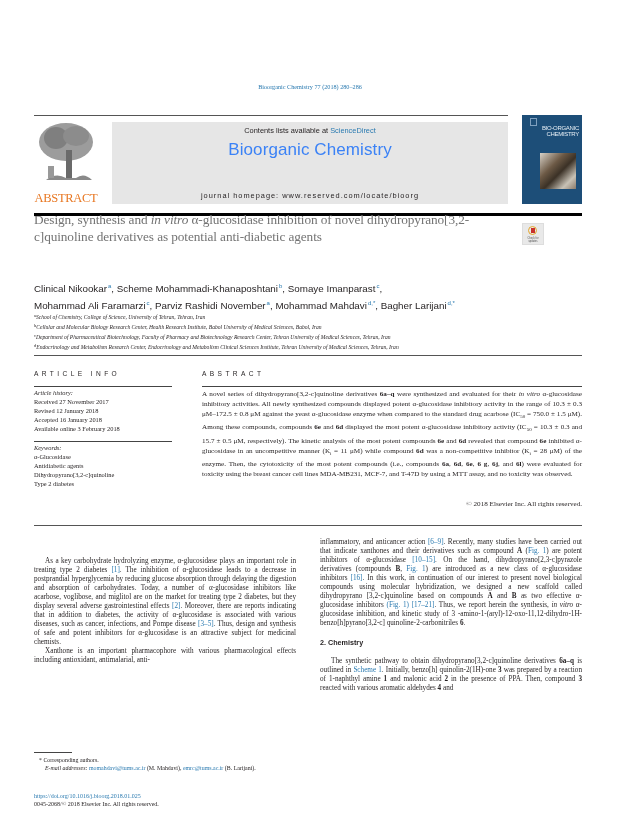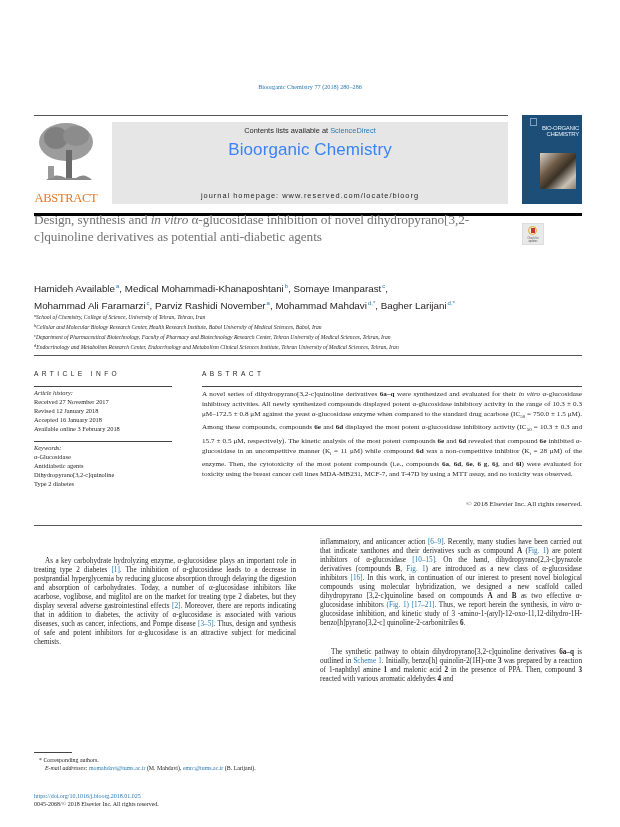--- a/index.html
+++ b/index.html
@@ -101,22 +101,22 @@
 
 <div class="abs title"><span>Design, synthesis and </span><i>in vitro</i><span> α-glucosidase inhibition of novel dihydropyrano[3,2-c]quinoline derivatives as potential anti-diabetic agents</span></div>
 
 <div class="abs crossmark">
   <div class="ring"></div>
   <div class="bm"></div>
   <div class="txt">Check for updates</div>
 </div>
 
 <div class="abs authors">
-  <span><span>Hamideh Available</span><sup>a</sup></span><span>, </span>
-  <span><span>Medical Mohammadi-Khanaposhtani</span><sup>b</sup></span><span>, </span>
+  <span><span>Clinical Nikookar</span><sup>a</sup></span><span>, </span>
+  <span><span>Scheme Mohammadi-Khanaposhtani</span><sup>b</sup></span><span>, </span>
   <span><span>Somaye Imanparast</span><sup>c</sup></span><span>,</span><br>
   <span><span>Mohammad Ali Faramarzi</span><sup>c</sup></span><span>, </span>
   <span><span>Parviz Rashidi November</span><sup>a</sup></span><span>, </span>
   <span><span>Mohammad Mahdavi</span><sup>d,*</sup></span><span>, </span>
   <span><span>Bagher Larijani</span><sup>d,*</sup></span>
 </div>
 
 <div class="abs affils">
   <div><sup>a</sup><span>School of Chemistry, College of Science, University of Tehran, Tehran, Iran</span></div>
   <div><sup>b</sup><span>Cellular and Molecular Biology Research Center, Health Research Institute, Babol University of Medical Sciences, Babol, Iran</span></div>
@@ -148,32 +148,34 @@
 </div>
 
 <div class="abs abstract"><span>A novel series of dihydropyrano[3,2-c]quinoline derivatives </span><b>6a–q</b><span> were synthesized and evaluated for their </span><i>in vitro</i><span> α-glucosidase inhibitory activities. All newly synthesized compounds displayed potent α-glucosidase inhibitory activity in the range of 10.3 ± 0.3 μM–172.5 ± 0.8 μM against the yeast α-glucosidase enzyme when compared to the standard drug acarbose (IC</span><sub style="font-size:5px">50</sub><span> = 750.0 ± 1.5 μM). Among these compounds, compounds </span><b>6e</b><span> and </span><b>6d</b><span> displayed the most potent α-glucosidase inhibitory activity (IC</span><sub style="font-size:5px">50</sub><span> = 10.3 ± 0.3 and 15.7 ± 0.5 μM, respectively). The kinetic analysis of the most potent compounds </span><b>6e</b><span> and </span><b>6d</b><span> revealed that compound </span><b>6e</b><span> inhibited α-glucosidase in an uncompetitive manner (K</span><sub style="font-size:5px">i</sub><span> = 11 μM) while compound </span><b>6d</b><span> was a non-competitive inhibitor (K</span><sub style="font-size:5px">i</sub><span> = 28 μM) of the enzyme. Then, the cytotoxicity of the most potent compounds (i.e., compounds </span><b>6a</b><span>, </span><b>6d</b><span>, </span><b>6e</b><span>, </span><b>6 g</b><span>, </span><b>6j</b><span>, and </span><b>6l</b><span>) were evaluated for toxicity using the breast cancer cell lines MDA-MB231, MCF-7, and T-47D by using a MTT assay, and no toxicity was observed.</span></div>
 <div class="abs copyright">© 2018 Elsevier Inc. All rights reserved.</div>
 
 <div class="abs rule-bottom-sections"></div>
 
 <div class="abs col" style="left:34px; top:516px;">
   <div style="height:9px"></div>
   <p><span>As a key carbohydrate hydrolyzing enzyme, α-glucosidase plays an important role in treating type 2 diabetes </span><span class="link">[1]</span><span>. The inhibition of α-glucosidase leads to a decrease in postprandial hyperglycemia by reducing glucose absorption through delaying the digestion and absorption of carbohydrates. Today, a number of α-glucosidase inhibitors like acarbose, voglibose, and miglitol are on the market for treating type 2 diabetes, but they display several adverse gastrointestinal effects </span><span class="link">[2]</span><span>. Moreover, there are reports indicating that in addition to diabetes, the activity of α-glucosidase is associated with various diseases, such as cancer, infections, and Pompe disease </span><span class="link">[3–5]</span><span>. Thus, design and synthesis of safe and potent inhibitors for α-glucosidase is an attractive subject for medicinal chemists.</span></p>
+  <p><span>Xanthone is an important pharmacophore with various pharmacological effects including antioxidant, antimalarial, anti-</span></p>
 </div>
 
 <div class="abs fn-rule"></div>
 <div class="abs footnote">
   <div style="padding-left:5px">* Corresponding authors.</div>
   <div style="text-indent:11px"><i>E-mail addresses: </i><span class="link">momahdavi@tums.ac.ir</span><span> (M. Mahdavi), </span><span class="link">emrc@tums.ac.ir</span><span> (B. Larijani).</span></div>
 </div>
 <div class="abs doi">
   <div class="link">https://doi.org/10.1016/j.bioorg.2018.01.025</div>
   <div>0045-2068/© 2018 Elsevier Inc. All rights reserved.</div>
 </div>
 
 <div class="abs col" style="left:320px; top:506px;">
   <p style="text-indent:0"><span>inflammatory, and anticancer action </span><span class="link">[6–9]</span><span>. Recently, many studies have been carried out that indicate xanthones and their derivatives such as compound </span><b>A</b><span> (</span><span class="link">Fig. 1</span><span>) are potent inhibitors of α-glucosidase </span><span class="link">[10–15]</span><span>. On the hand, dihydropyrano[2,3-c]pyrazole derivatives (compounds </span><b>B</b><span>, </span><span class="link">Fig. 1</span><span>) are introduced as a new class of α-glucosidase inhibitors </span><span class="link">[16]</span><span>. In this work, in continuation of our interest to present novel biological compounds using molecular hybridization, we designed a new scaffold called dihydropyrano [3,2-c]quinoline based on compounds </span><b>A</b><span> and </span><b>B</b><span> as two effective α-glucosidase inhibitors </span><span class="link">(Fig. 1)</span><span> </span><span class="link">[17–21]</span><span>. Thus, we report herein the synthesis, </span><i>in vitro</i><span> α-glucosidase inhibition, and kinetic study of 3 -amino-1-(aryl)-12-oxo-11,12-dihydro-1H-benzo[h]pyrano[3,2-c] quinoline-2-carbonitriles </span><b>6</b><span>.</span></p>
   <div style="height:10px"></div>
+  <h2>2. Chemistry</h2>
   <div style="height:10px"></div>
   <p><span>The synthetic pathway to obtain dihydropyrano[3,2-c]quinoline derivatives </span><b>6a–q</b><span> is outlined in </span><span class="link">Scheme 1</span><span>. Initially, benzo[h] quinolin-2(1H)-one </span><b>3</b><span> was prepared by a reaction of 1-naphthyl amine </span><b>1</b><span> and malonic acid </span><b>2</b><span> in the presence of PPA. Then, compound </span><b>3</b><span> reacted with various aromatic aldehydes </span><b>4</b><span> and</span></p>
 </div>
 
 <div class="abs watermark">ebook-hunter.org</div>
 
 </body></html>

